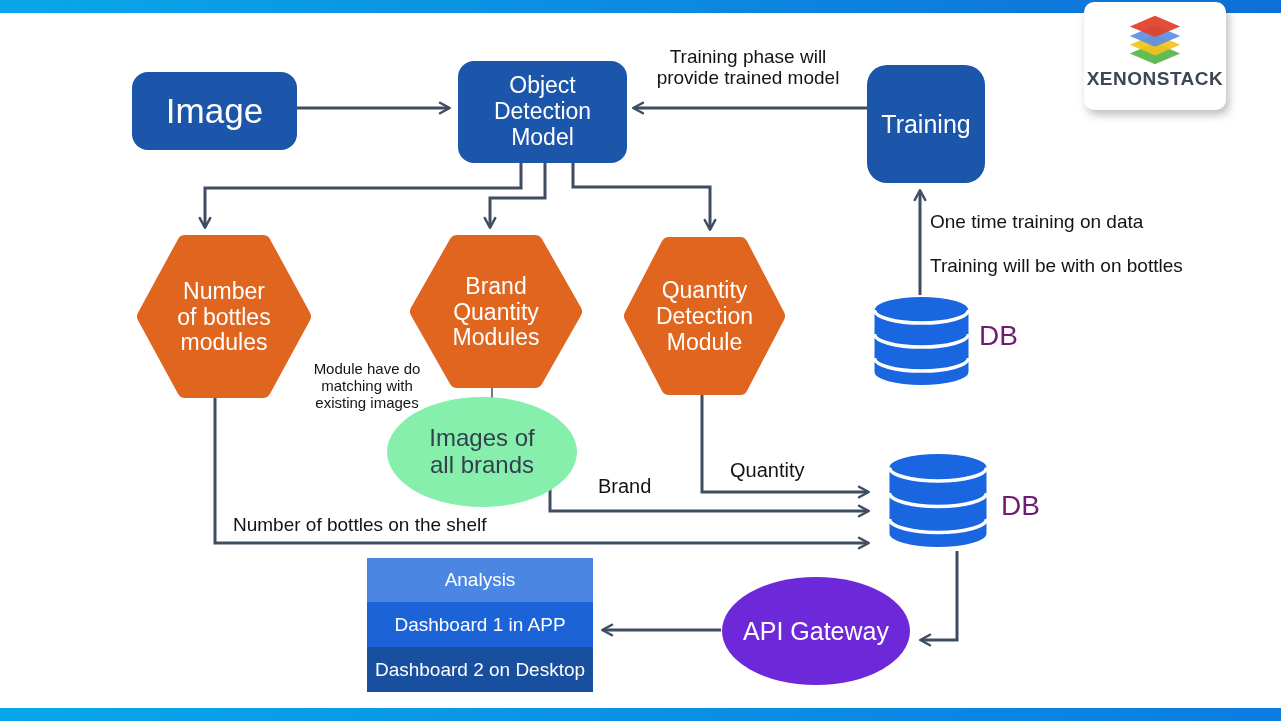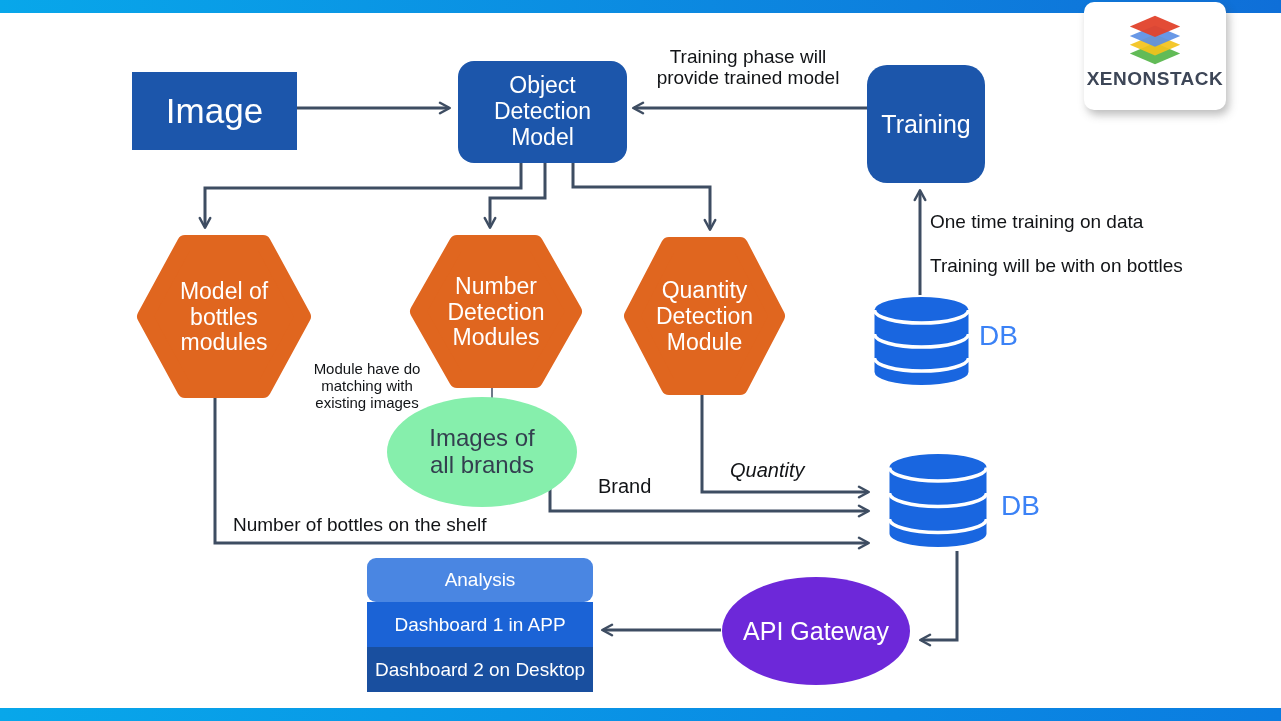--- a/index.html
+++ b/index.html
@@ -16,25 +16,25 @@
         text-align:center;color:#ffffff;line-height:1.12;}
   .bluebox{background:#1c56ab;}
   .lbl{display:block;}
   .hex{position:absolute;}
   .hex .hexlbl{position:absolute;left:0;top:0;width:100%;height:100%;
         display:flex;align-items:center;justify-content:center;text-align:center;
         color:#fff;font-size:23px;line-height:1.13;}
   .ellipse{border-radius:50%;}
   .annotation{position:absolute;color:#121417;white-space:nowrap;}
   .annotation.wrap{white-space:normal;text-align:center;}
-  .dblabel{position:absolute;color:#3b82f6;font-size:28px;}
+  .dblabel{position:absolute;color:#701a75;font-size:28px;}
   .table{position:absolute;left:367px;top:558px;width:226px;}
   .table .row{width:226px;display:flex;align-items:center;justify-content:center;
         color:#fff;font-size:19px;}
-  .row.r1{height:44px;background:#4a86e2;border-radius:9px;}
+  .row.r1{height:44px;background:#4a86e2;}
   .row.r2{height:45px;background:#1b63d6;}
   .row.r3{height:45px;background:#194f9f;}
   .logocard{position:absolute;left:1072px;top:2px;width:142px;height:108px;
         background:#ffffff;border-radius:10px;
         box-shadow:3px 5px 8px rgba(70,70,70,.35);
         display:flex;flex-direction:column;align-items:center;justify-content:flex-start;margin-left:12px;}
   .logotext{margin-top:2px;font-size:19px;font-weight:bold;color:#3d4657;letter-spacing:.5px;}
 </style>
 </head>
 <body>
@@ -59,47 +59,47 @@
       <polyline points="920,295 920,191" marker-end="url(#arrow)"></polyline>
       <polyline stroke-width="1.5" points="492,388 492,398"></polyline>
       <polyline points="215,398 215,543 868,543" marker-end="url(#arrow)"></polyline>
       <polyline points="550,487 550,511 868,511" marker-end="url(#arrow)"></polyline>
       <polyline points="702,394 702,492 868,492" marker-end="url(#arrow)"></polyline>
       <polyline points="957,551 957,640 921,640" marker-end="url(#arrow)"></polyline>
       <polyline points="721,630 603,630" marker-end="url(#arrow)"></polyline>
     </g>
   </svg>
 
-  <div class="node bluebox" style="left:132px;top:72px;width:165px;height:78px;border-radius:0;font-size:35px;">
+  <div class="node bluebox" style="left:132px;top:72px;width:165px;height:78px;border-radius:16px;font-size:35px;">
     <span class="lbl">Image</span>
   </div>
 
   <div class="node bluebox" style="left:458px;top:61px;width:169px;height:102px;border-radius:16px;font-size:23px;">
     <span class="lbl" style="width:116px;">Object Detection Model</span>
   </div>
 
   <div class="node bluebox" style="left:867px;top:65px;width:118px;height:118px;border-radius:20px;font-size:25px;">
     <span class="lbl">Training</span>
   </div>
 
   <div class="hex" style="left:135px;top:235px;width:178px;height:163px;">
     <svg width="178" height="163" viewBox="0 0 178 163">
       <polygon points="10,81.5 50,8 128,8 168,81.5 128,155 50,155" fill="#e0661f" stroke="#e0661f" stroke-width="16" stroke-linejoin="round"></polygon>
     </svg>
     <div class="hexlbl">
-        <span class="lbl" style="width:100px;">Model of bottles modules</span>
+        <span class="lbl" style="width:100px;">Number of bottles modules</span>
       </div>
   </div>
 
   <div class="hex" style="left:408px;top:235px;width:176px;height:153px;">
     <svg width="176" height="153" viewBox="0 0 176 153">
       <polygon points="10,76.5 49,8 127,8 166,76.5 127,145 49,145" fill="#e0661f" stroke="#e0661f" stroke-width="16" stroke-linejoin="round"></polygon>
     </svg>
     <div class="hexlbl">
-        <span class="lbl" style="width:105px;">Number Detection Modules</span>
+        <span class="lbl" style="width:105px;">Brand Quantity Modules</span>
       </div>
   </div>
 
   <div class="hex" style="left:623px;top:237px;width:163px;height:158px;">
     <svg width="163" height="158" viewBox="0 0 163 158">
       <polygon points="9,79 46,8 117,8 154,79 117,150 46,150" fill="#e0661f" stroke="#e0661f" stroke-width="16" stroke-linejoin="round"></polygon>
     </svg>
     <div class="hexlbl">
         <span class="lbl" style="width:105px;">Quantity Detection Module</span>
       </div>
@@ -144,21 +144,21 @@
   <div class="annotation wrap" style="left:648px;top:46px;width:200px;font-size:19px;line-height:21px;text-align:center;">Training phase will provide trained model</div>
 
   <div class="annotation" style="left:930px;top:211px;font-size:19px;">One time training on data</div>
 
   <div class="annotation" style="left:930px;top:255px;font-size:19px;">Training will be with on bottles</div>
 
   <div class="annotation wrap" style="left:306px;top:360px;width:122px;font-size:15px;line-height:17px;">Module have do matching with existing images</div>
 
   <div class="annotation" style="left:598px;top:475px;font-size:20px;">Brand</div>
 
-  <div class="annotation" style="left:730px;top:459px;font-size:20px;font-style:italic;">Quantity</div>
+  <div class="annotation" style="left:730px;top:459px;font-size:20px;">Quantity</div>
 
   <div class="annotation" style="left:233px;top:514px;font-size:19px;">Number of bottles on the shelf</div>
 
   <div class="logocard">
     <svg width="62" height="56" viewBox="0 0 64 56" style="margin-top:8px;">
       <polygon points="32,33 58,44 32,55 6,44" fill="#55b549" fill-opacity=".92"></polygon>
       <polygon points="32,24 58,35 32,46 6,35" fill="#f3c21b" fill-opacity=".92"></polygon>
       <polygon points="32,15 58,26 32,37 6,26" fill="#5b8fe4" fill-opacity=".92"></polygon>
       <polygon points="32,5 58,16 32,27 6,16" fill="#e2422b" fill-opacity=".95"></polygon>
     </svg>

